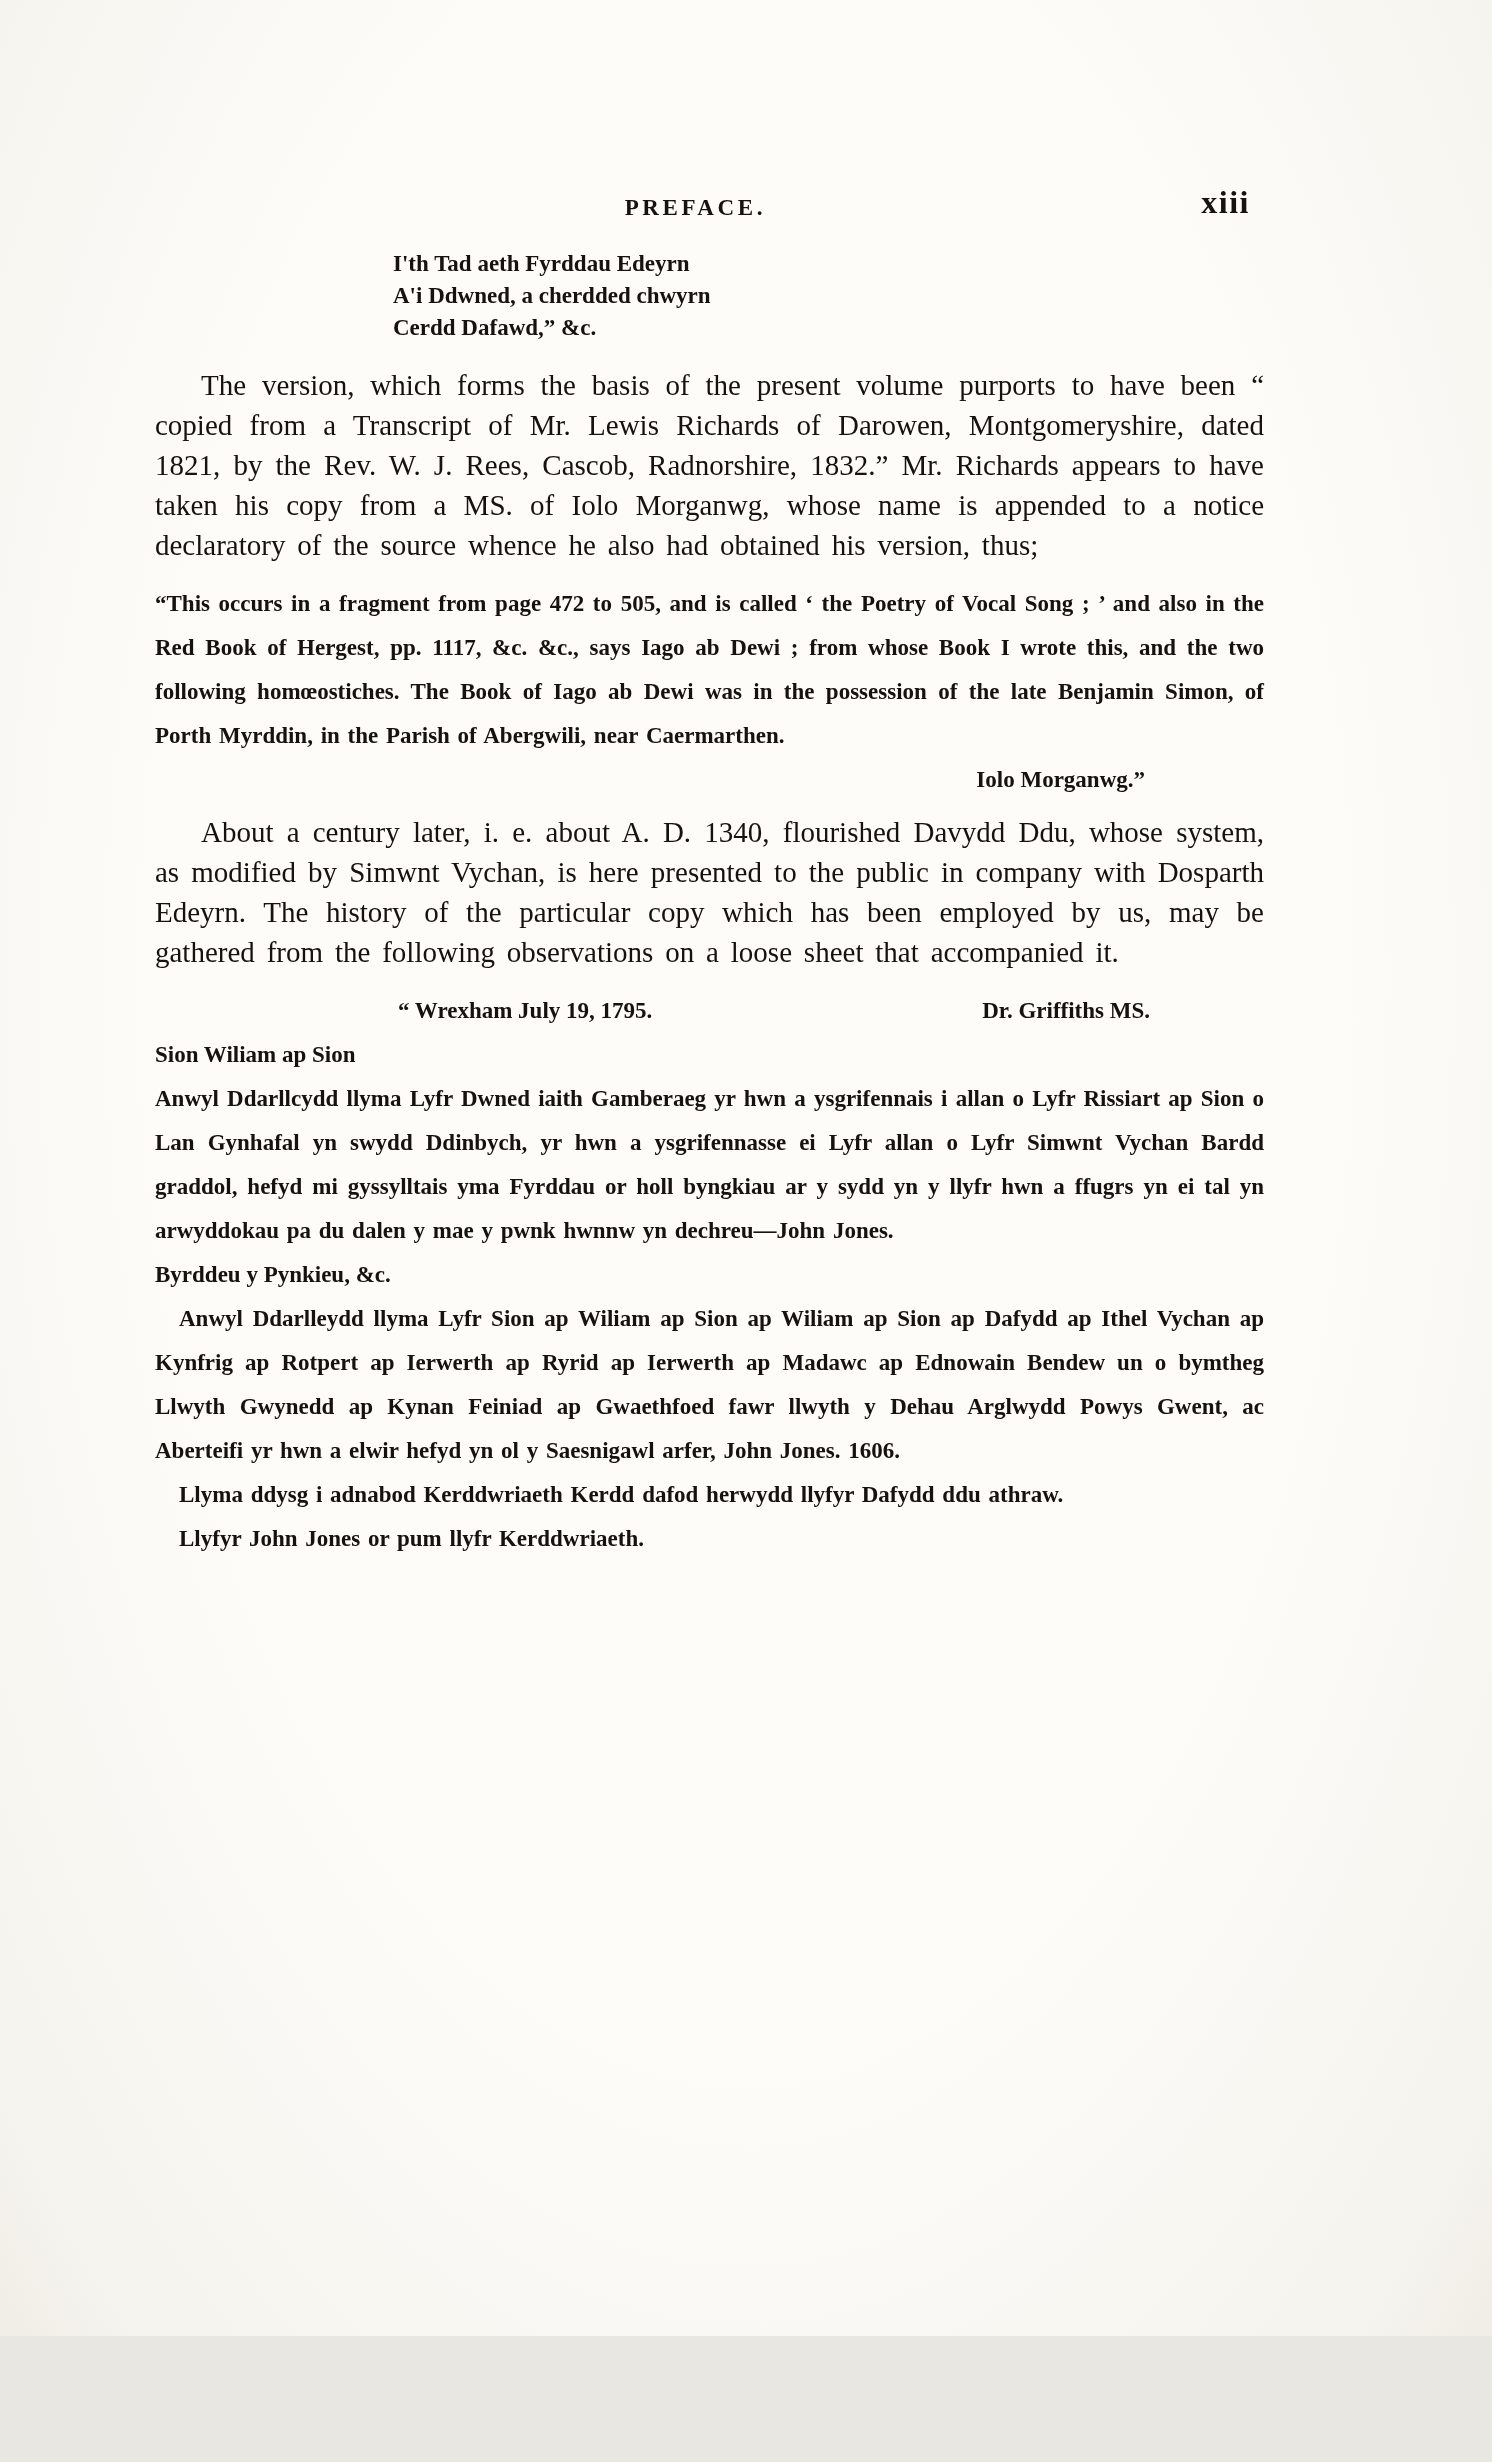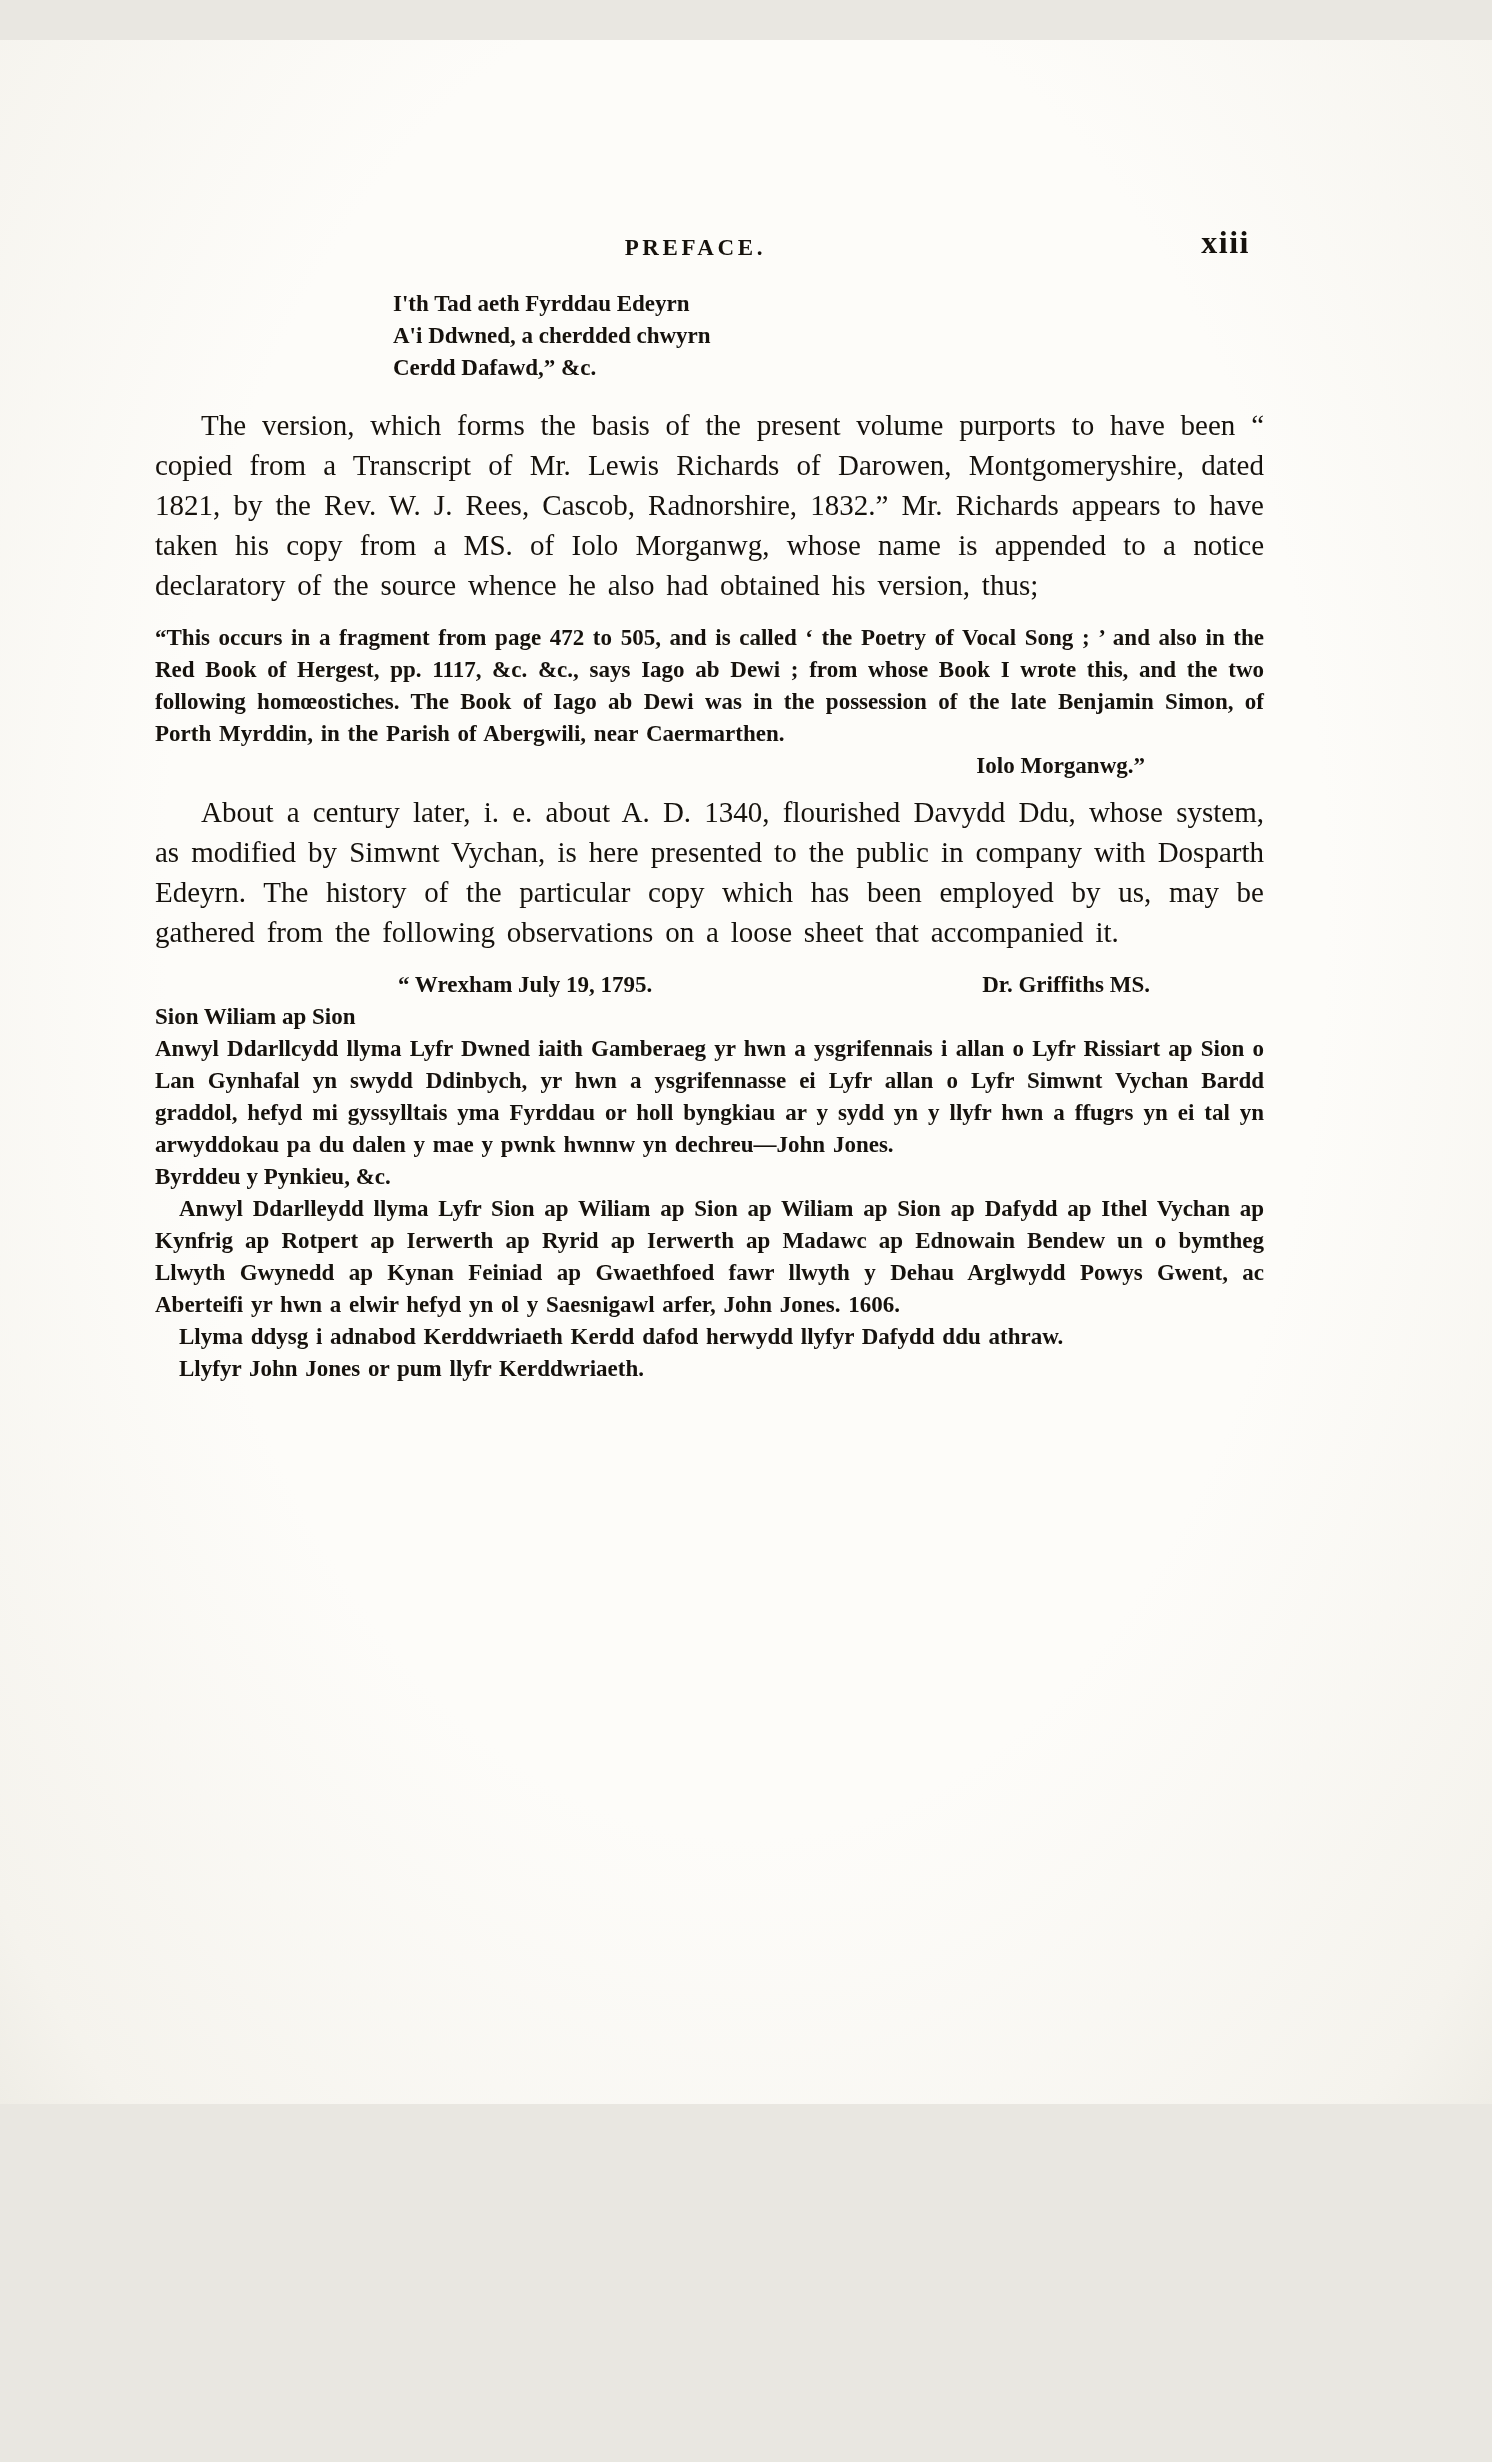--- a/index.html
+++ b/index.html
@@ -6,25 +6,24 @@
   html, body { margin: 0; padding: 0; }
   body {
     width: 1492px;
     height: 2462px;
     background: #e9e7e1;
     font-family: "Liberation Serif", "DejaVu Serif", serif;
   }
   .scan-page {
     position: relative;
     width: 1492px;
-    height: 2064px;
+    height: 2336px;
     background: radial-gradient(ellipse at 50% 42%, #fdfcf9 55%, #f5f3ed 92%, #efede6 100%);
     color: #16120d;
     overflow: hidden;
-    margin-top: 40px;
   }
   .text-column {
     position: absolute;
     left: 155px;
     top: 183px;
     width: 1109px;
   }
   .page-head {
     position: relative;
     height: 51px;
@@ -56,21 +55,21 @@
   p.main {
     margin: 0 0 17px 0;
     font-size: 29px;
     line-height: 40px;
     text-align: justify;
     text-indent: 46px;
     word-spacing: 4.6px;
   }
   .small {
     font-size: 23px;
-    line-height: 32px;
+    line-height: 44px;
     font-weight: bold;
   }
   .quote-block {
     margin: 7px 0 10px 0;
   }
   .quote-body {
     margin: 0;
     text-align: justify;
     word-spacing: 2px;
   }

